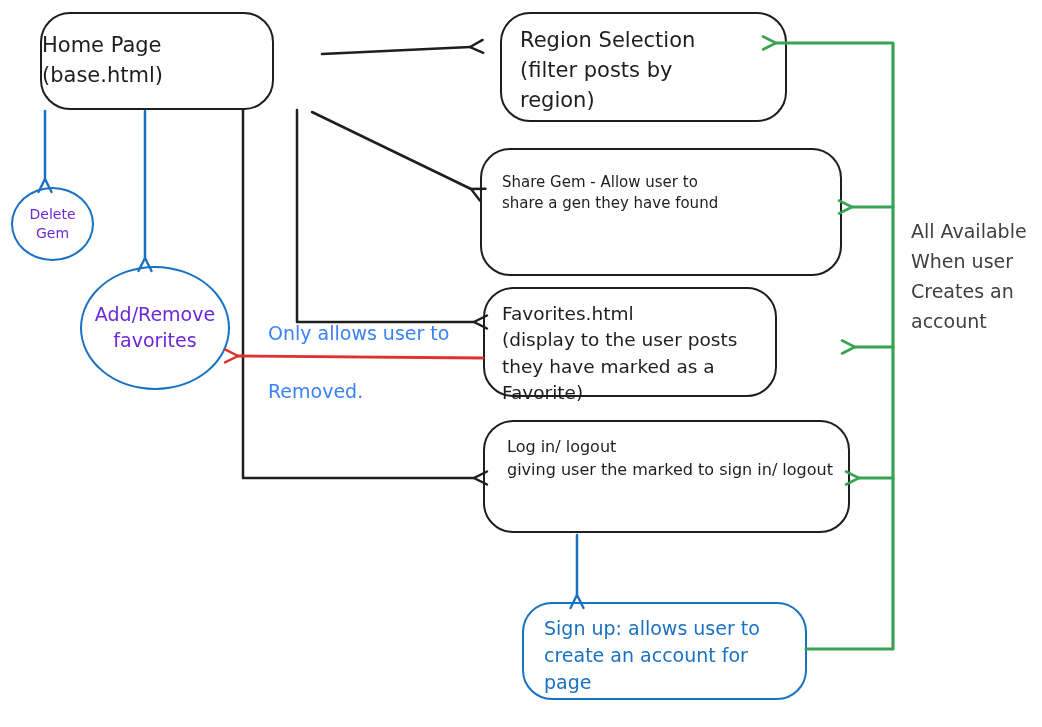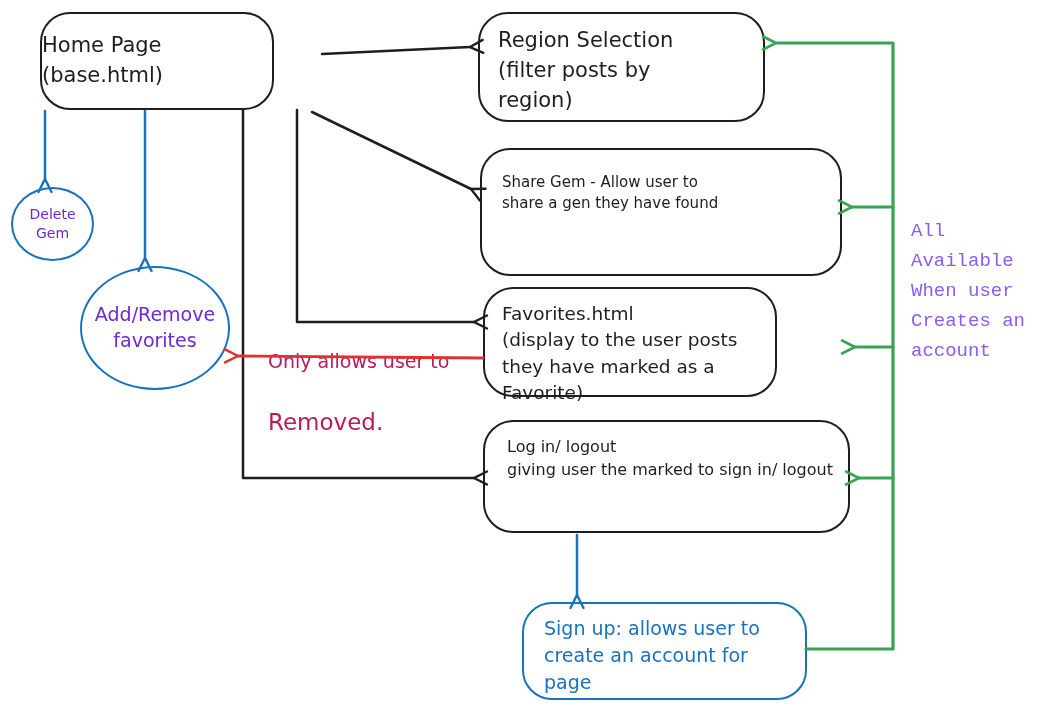--- a/index.html
+++ b/index.html
@@ -37,40 +37,40 @@
     text-align: center;
     color: #6d28d9;
     background: transparent;
   }
   .circle .label { white-space: pre-line; line-height: 1.35; }
   .floating-label {
     position: absolute;
     white-space: pre-line;
     line-height: 1.45;
   }
-  .red-text { color: #be185d; margin-top: 28px; }
-  .green-text { color: #8b5cf6; font-family: Liberation Mono, monospace; }
+  .red-text { color: #3b82f6; }
+  .green-text { color: #404040; }
   .blue-text { color: #1971c2; }
   svg.wires {
     position: absolute;
     left: 0; top: 0;
     width: 1042px; height: 727px;
     pointer-events: none;
   }
   
   #node-home      { left: 40px;  top: 12px;  width: 234px; height: 98px;  font-size: 21px; }
-  #node-region    { left: 478px; top: 12px;  width: 287px; height: 110px; font-size: 21px; padding: 12px 10px 0 18px; }
+  #node-region    { left: 500px; top: 12px;  width: 287px; height: 110px; font-size: 21px; padding: 12px 10px 0 18px; }
   #node-share     { left: 480px; top: 148px; width: 362px; height: 128px; font-size: 15px; padding: 22px 10px 0 20px; }
   #node-favorites { left: 483px; top: 287px; width: 294px; height: 110px; font-size: 18.5px; padding: 12px 8px 0 17px; }
   #node-login     { left: 483px; top: 420px; width: 367px; height: 113px; font-size: 16px;  padding: 14px 8px 0 22px; }
   #node-signup    { left: 522px; top: 602px; width: 285px; height: 98px;  font-size: 19px;  padding: 11px 8px 0 20px; color: #1971c2; }
   #circle-delete  { left: 11px;  top: 187px; width: 83px;  height: 74px;  font-size: 14px; }
   #circle-addrem  { left: 80px;  top: 266px; width: 150px; height: 124px; font-size: 19px; }
   #red-note-1 { left: 268px; top: 320px; font-size: 19px; }
-  #red-note-2 { left: 268px; top: 378px; font-size: 23px; }
+  #red-note-2 { left: 268px; top: 378px; font-size: 19px; }
   #green-note { left: 911px; top: 216px; font-size: 19px; line-height: 1.58; }
 </style>
 </head>
 <body>
 
 <div id="canvas">
 
   <div class="node centered" id="node-home">
     <span class="label">Home Page (base.html)</span>
   </div>

